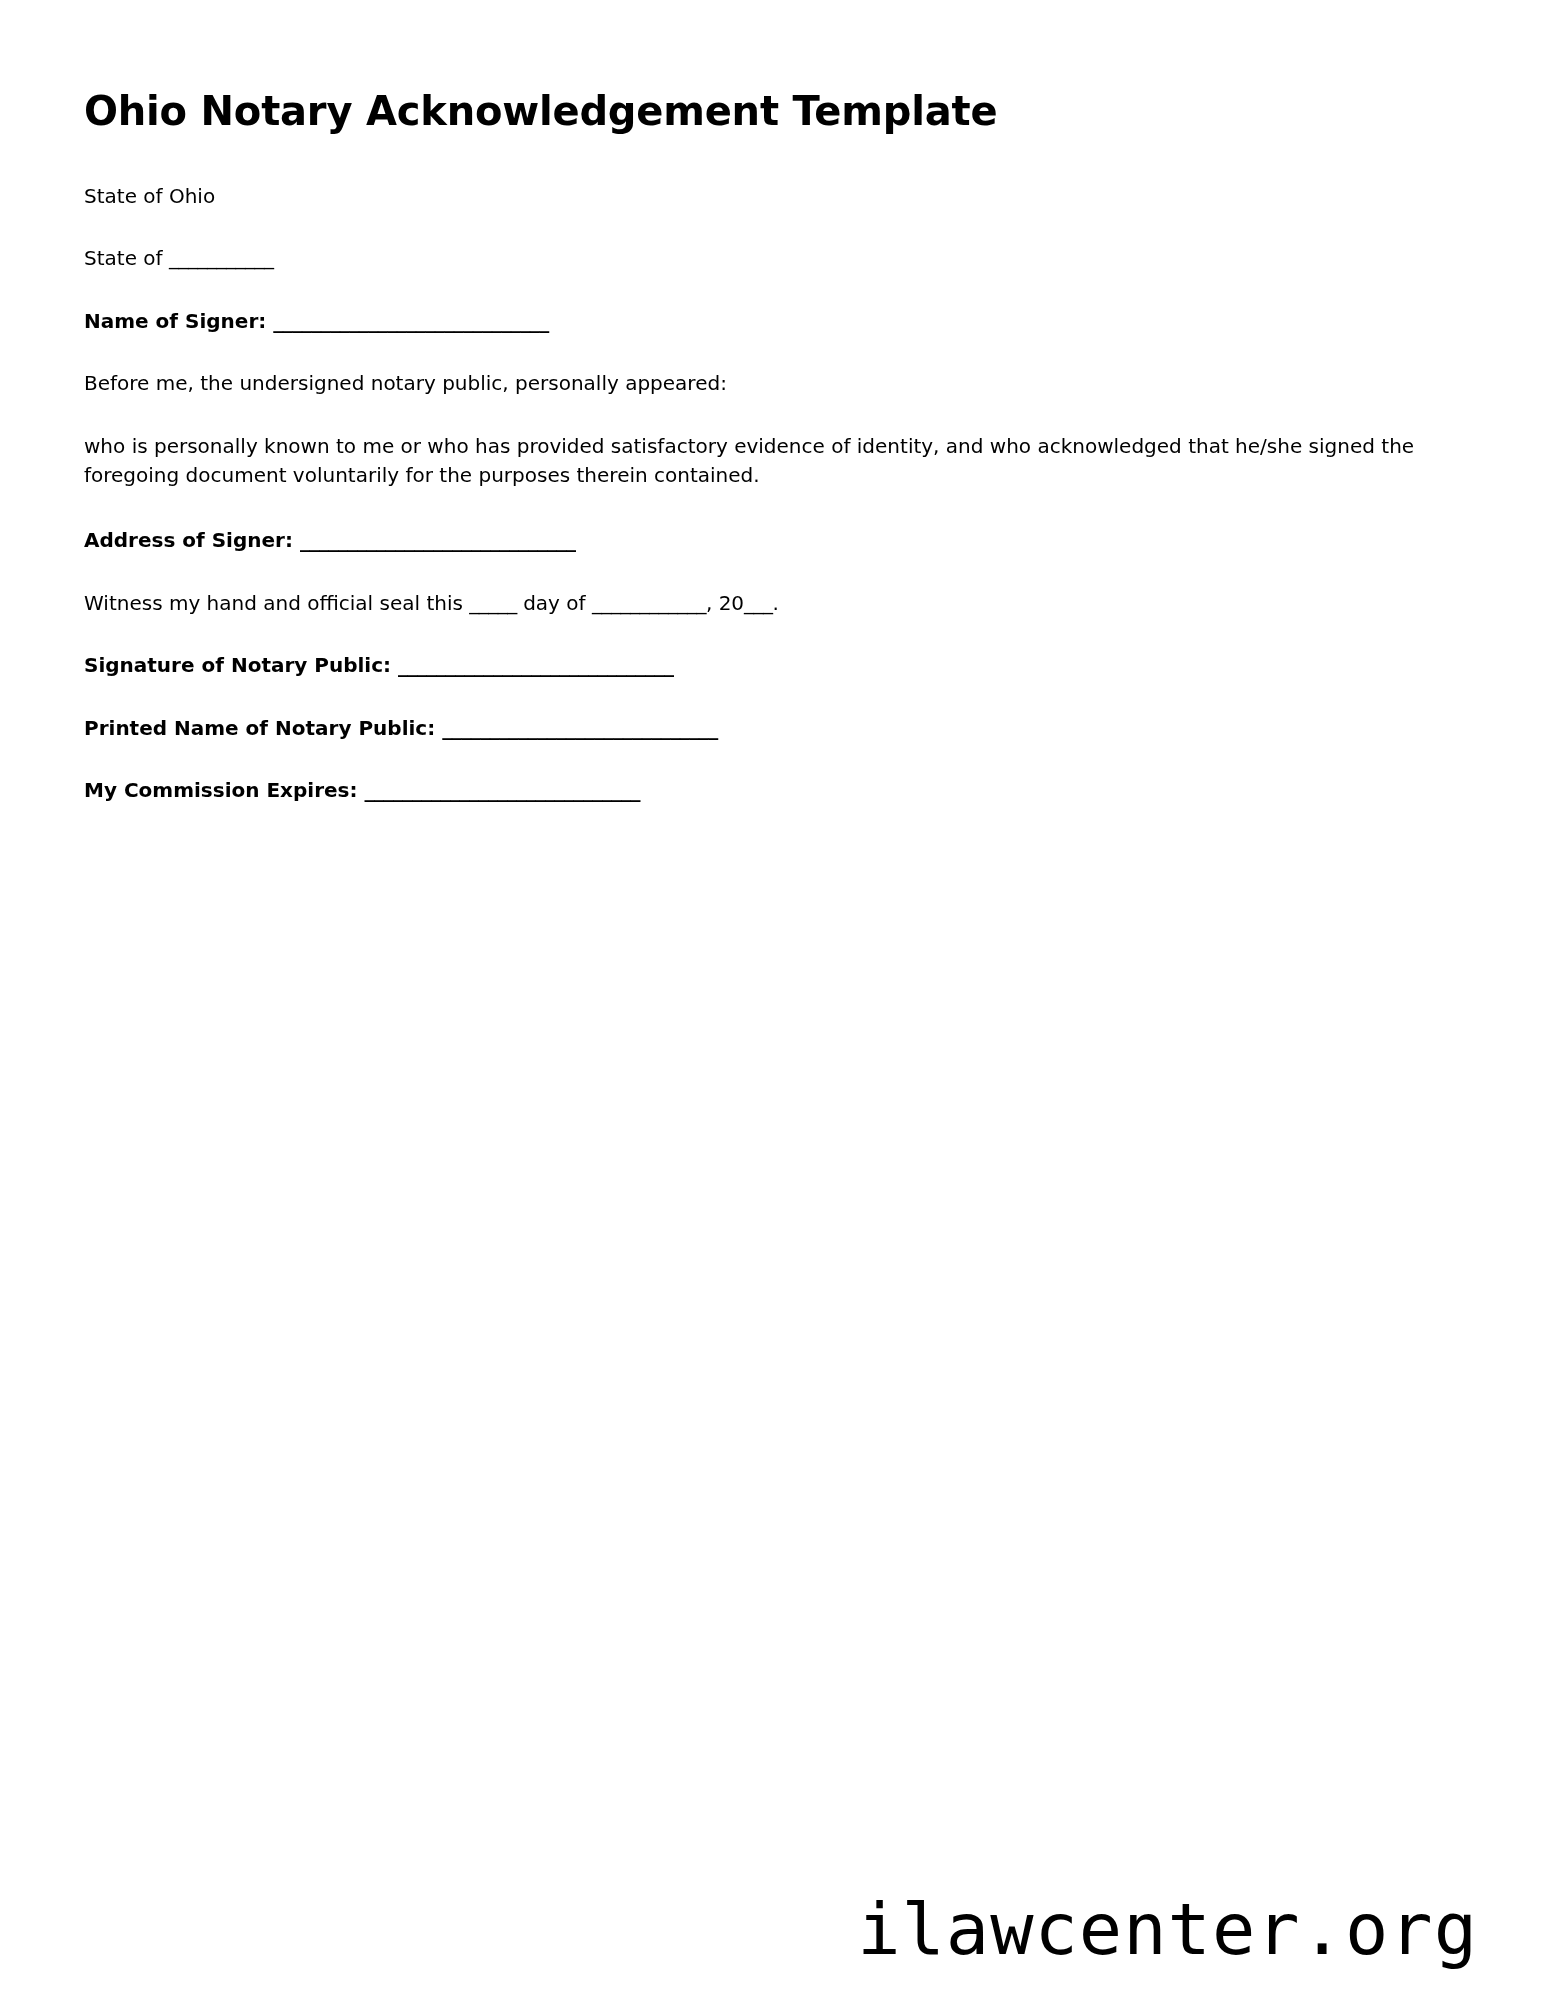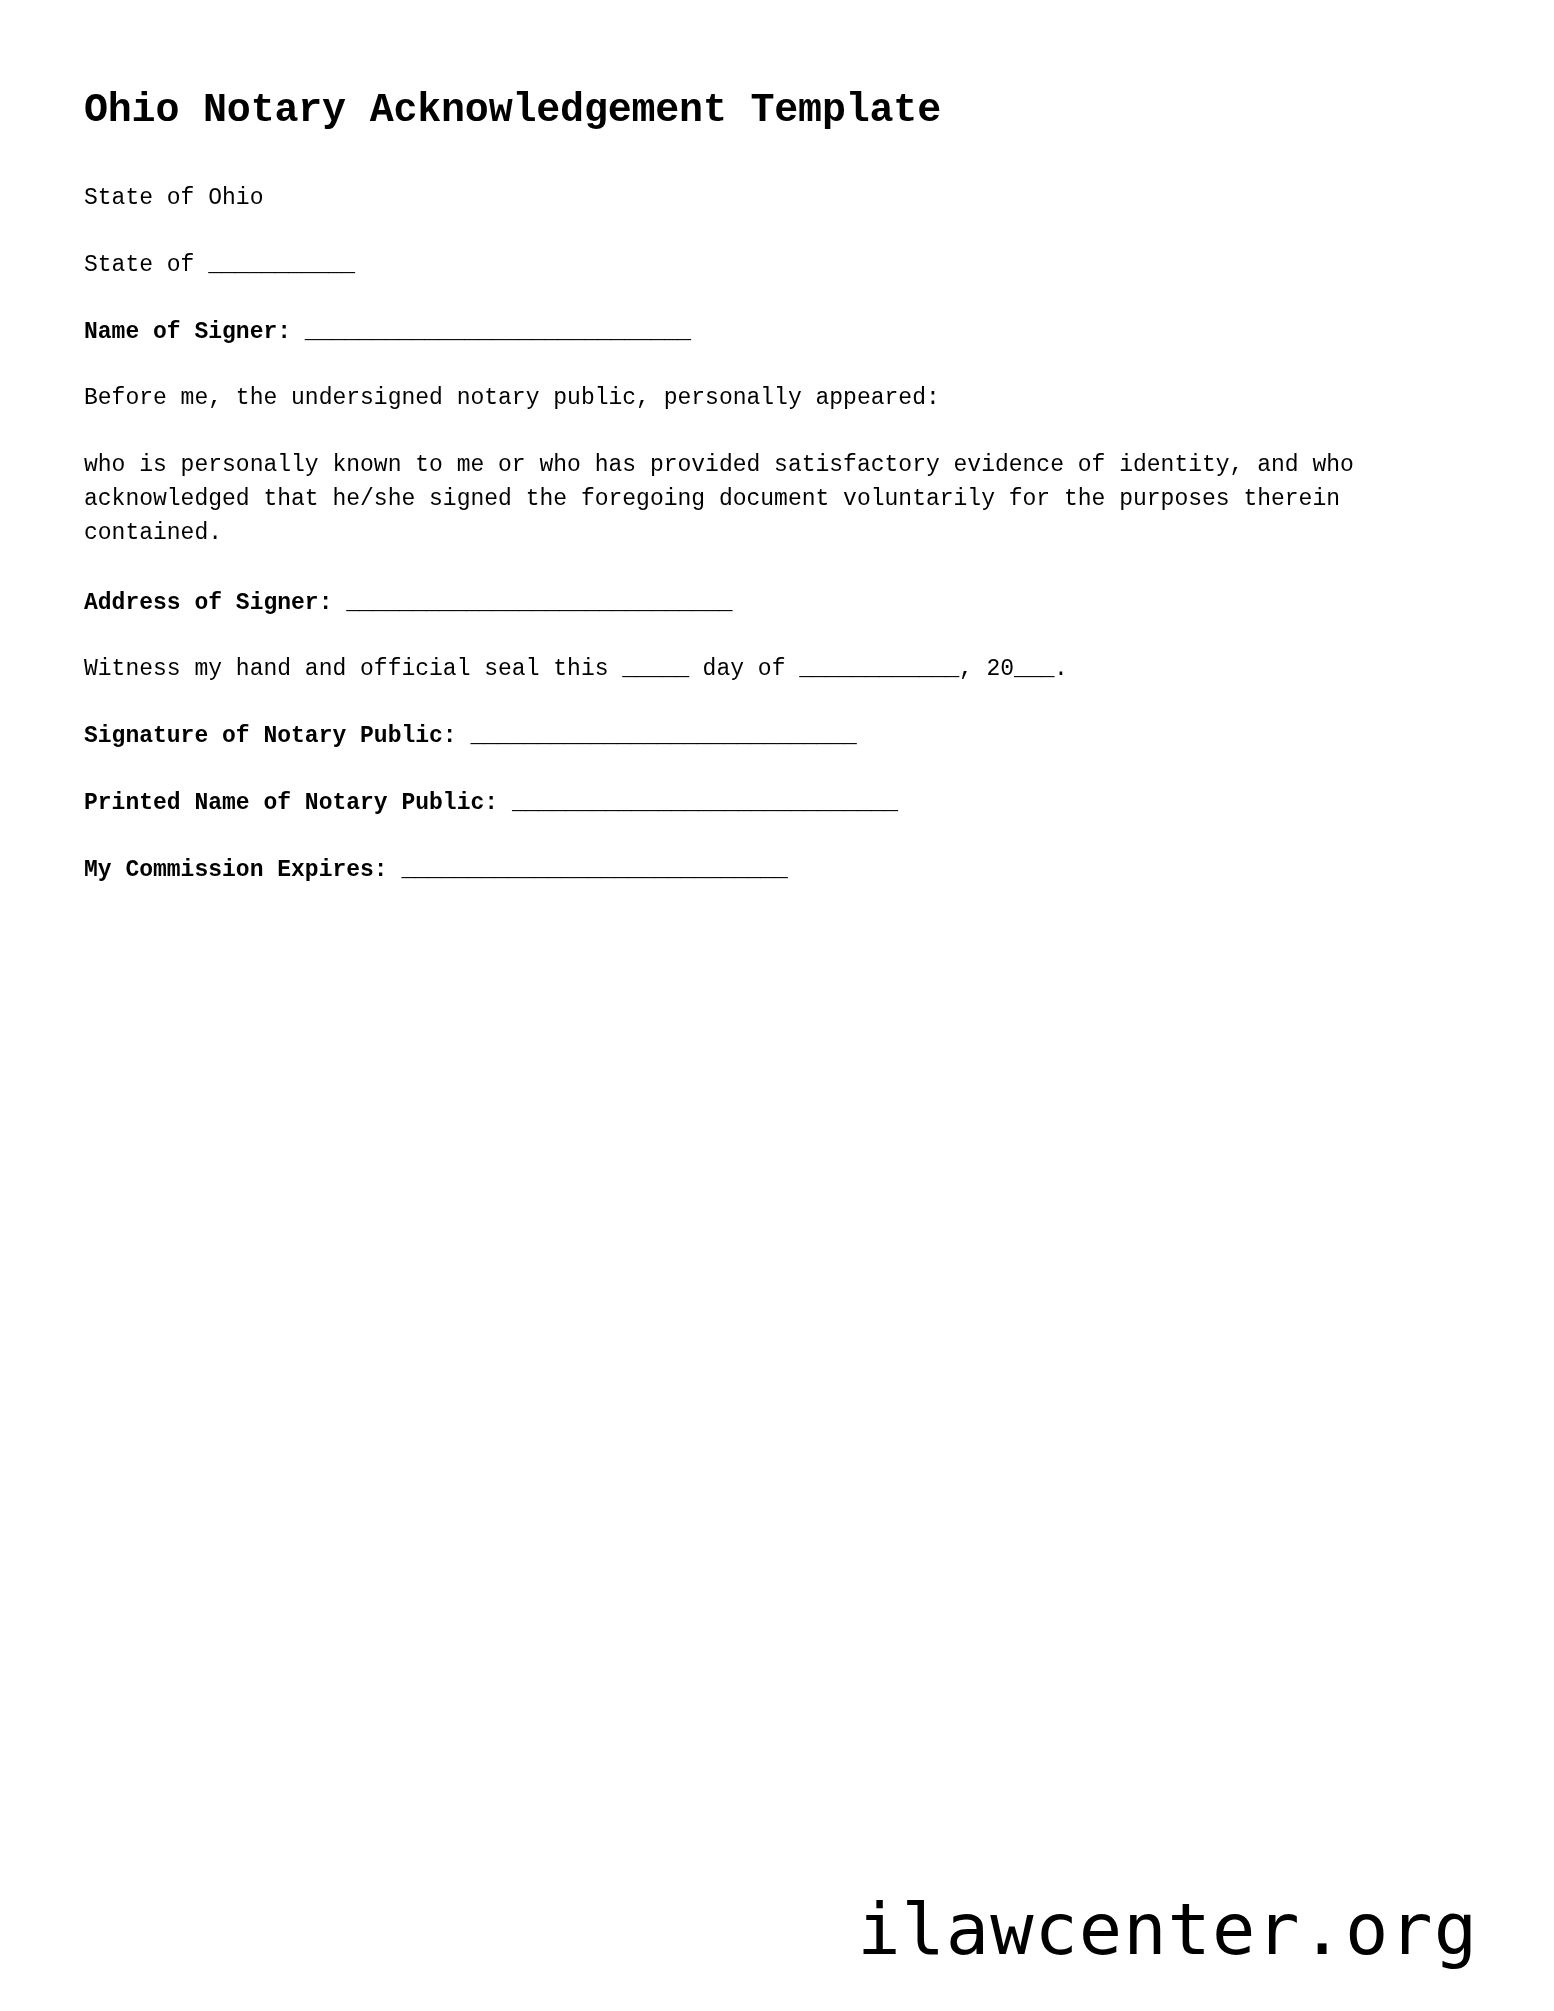--- a/index.html
+++ b/index.html
@@ -16,31 +16,30 @@
     overflow: hidden;
   }
   .page {
     position: absolute;
     left: 0;
     top: 0;
     width: 1554px;
     height: 2011px;
     box-sizing: border-box;
     padding: 88px 84px 0 84px;
-    font-family: Liberation Mono, monospace;
   }
   .doc-title {
     font-size: 40px;
     font-weight: bold;
     letter-spacing: -0.2px;
     line-height: 1.15;
     margin: 0 0 48px 0;
   }
   .para {
-    font-size: 23px;
+    font-size: 20px;
     line-height: 1.47;
     margin: 0 0 33px 0;
     max-width: 1345px;
   }
   .para.block {
     margin-bottom: 36px;
   }
   .lbl {
     font-weight: bold;
   }

